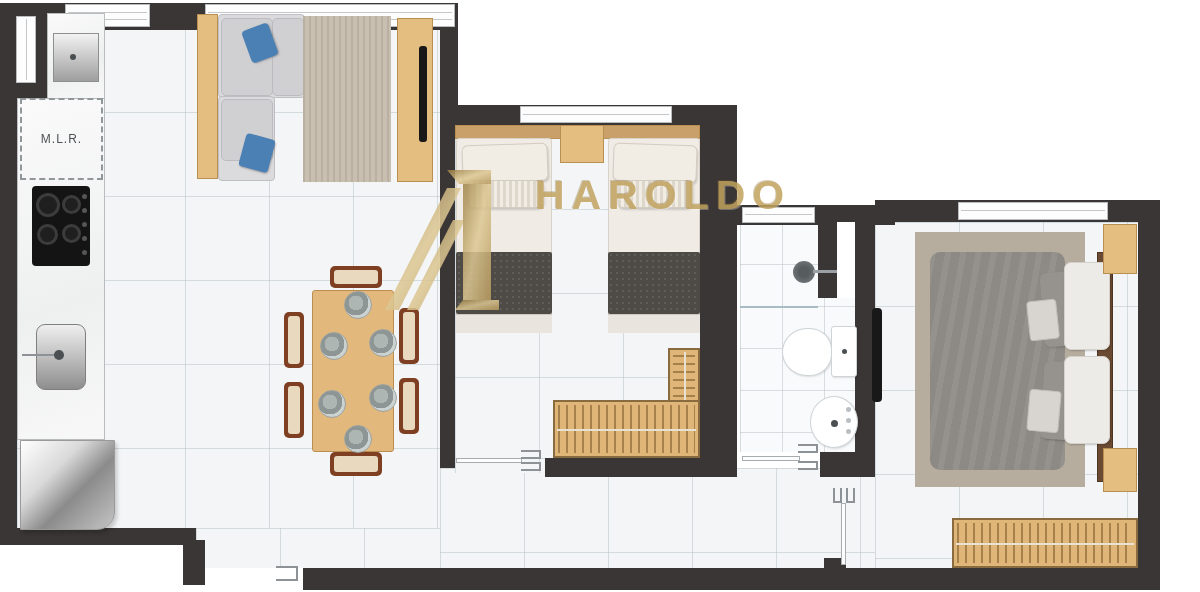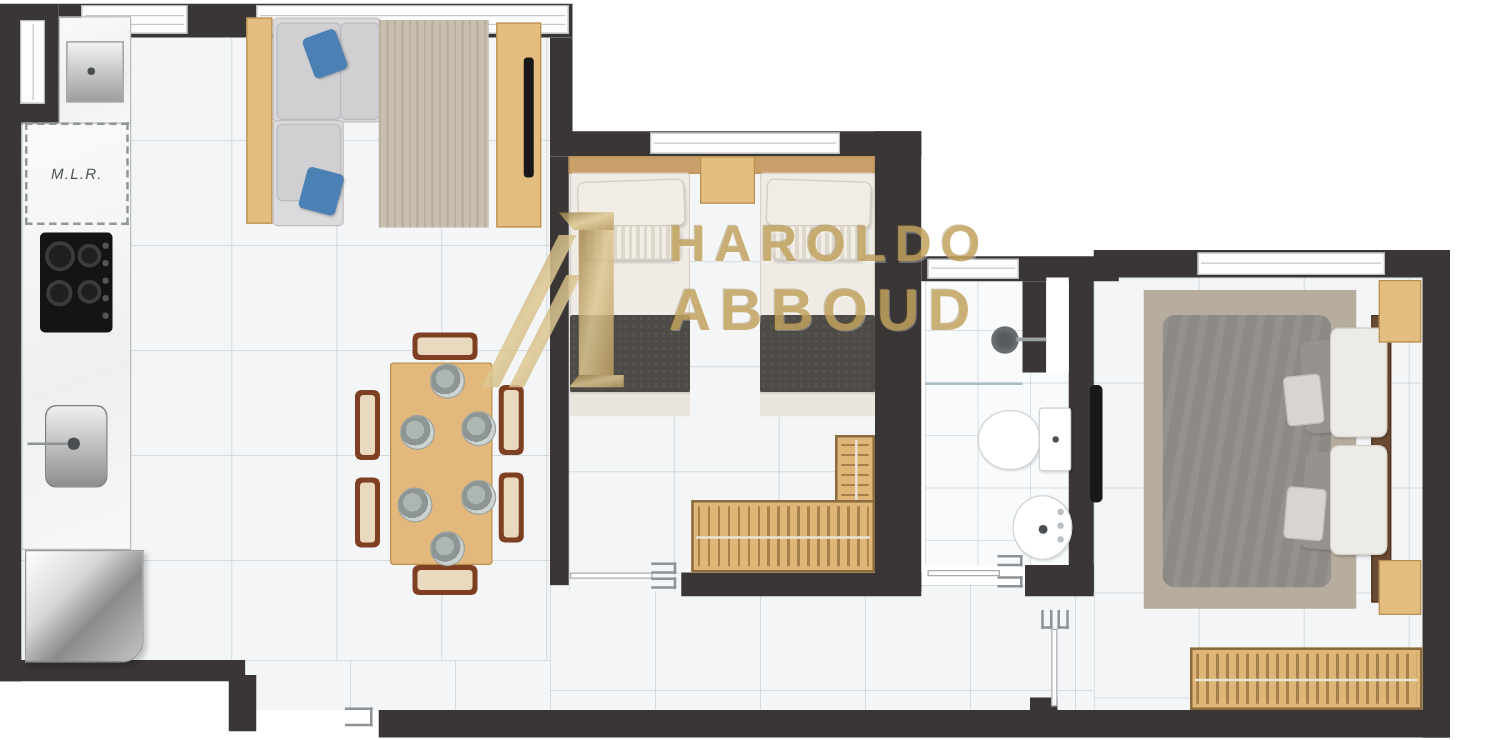--- a/index.html
+++ b/index.html
@@ -137,21 +137,21 @@
   <div class="abs window" style="left:958px;top:202px;width:150px;height:18px;">
       <span class="rail" style="top:7px;"></span>
     </div>
   <div class="abs" style="left:837px;top:222px;width:18px;height:76px;background:#ffffff;"></div>
 
   <div class="abs counter" style="left:47px;top:13px;width:58px;height:87px;"></div>
   <div class="abs sink-cab" style="left:53px;top:33px;width:44px;height:47px;">
       <span class="dot" style="left:16px;top:20px;width:6px;height:6px;"></span>
     </div>
   <div class="abs counter" style="left:17px;top:98px;width:88px;height:342px;"></div>
-  <div class="abs mlr" style="left:20px;top:98px;width:83px;height:82px;font-style:italic;">
+  <div class="abs mlr" style="left:20px;top:98px;width:83px;height:82px;">
     <span>M.L.R.</span>
   </div>
   <div class="abs stove" style="left:32px;top:186px;width:58px;height:80px;">
     <span class="burner" style="left:4px;top:7px;width:24px;height:24px;"></span>
     <span class="burner" style="left:30px;top:9px;width:19px;height:19px;"></span>
     <span class="burner" style="left:5px;top:38px;width:21px;height:21px;"></span>
     <span class="burner" style="left:30px;top:38px;width:19px;height:19px;"></span>
     <span class="knob" style="left:50px;top:8px;"></span>
     <span class="knob" style="left:50px;top:22px;"></span>
     <span class="knob" style="left:50px;top:36px;"></span>
@@ -276,16 +276,15 @@
       </defs>
       <g opacity="0.85">
         <polygon points="0,150 14,150 76,28 62,28" fill="url(#gold)"></polygon>
         <polygon points="22,150 34,150 80,60 68,60" fill="url(#gold)"></polygon>
         <rect x="78" y="10" width="28" height="140" fill="url(#gold)"></rect>
         <polygon points="62,10 106,10 106,24 74,24" fill="url(#gold)"></polygon>
         <polygon points="70,150 114,150 114,140 78,140" fill="url(#gold)"></polygon>
       </g>
     </svg>
     <div class="wm-line wm-1" style="left:535px;top:172px;">HAROLDO</div>
-    <div class="wm-line wm-2" style="left:535px;top:220px;">ABBOUD</div>
   </div>
 
 </div>
 
 </body></html>

